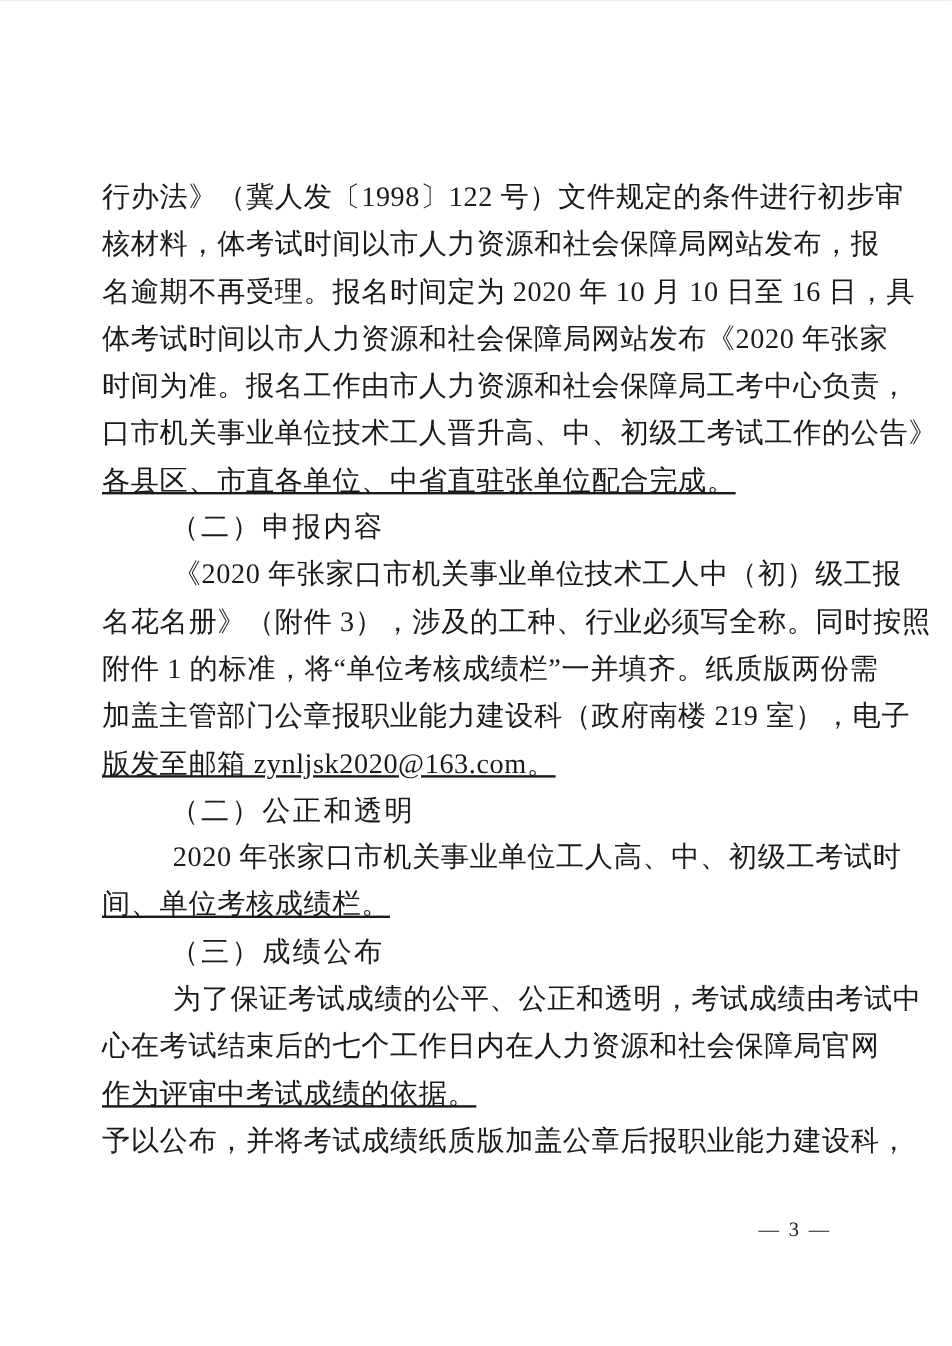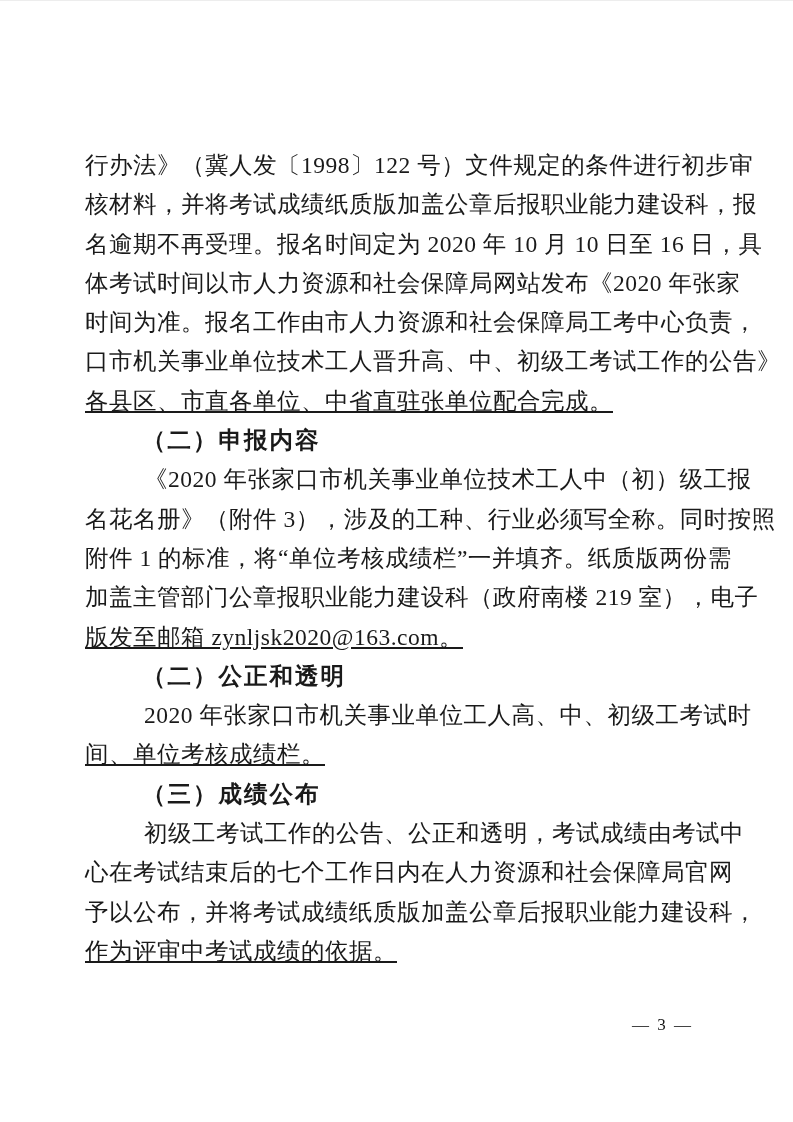--- a/index.html
+++ b/index.html
@@ -40,21 +40,21 @@
   .line.last {
     text-align: left;
     text-align-last: left;
     -moz-text-align-last: left;
     white-space: normal;
     text-decoration: underline;
   }
   .line.first { text-indent: 59px; font-family: Liberation Serif, serif; }
   .heading {
     margin: 0;
-    font-weight: 700;
+    font-weight: 400;
     text-indent: 57px;
     text-align: left;
     letter-spacing: 2px;
   }
   .page-footer {
     position: absolute;
     top: 1012px;
     right: 100px;
     font-size: 17px;
     line-height: 24px;
@@ -63,21 +63,21 @@
     font-family: "Liberation Serif", "DejaVu Serif", serif;
   }
 </style>
 </head>
 <body>
 
 <div class="page">
   <div class="doc-body">
       <div class="paragraph">
         <div class="line">行办法》（冀人发〔1998〕122 号）文件规定的条件进行初步审</div>
-        <div class="line">核材料，并将考试成绩纸质版加盖公章后报职业能力建设科，报</div>
+        <div class="line">核材料，体考试时间以市人力资源和社会保障局网站发布，报</div>
         <div class="line">名逾期不再受理。报名时间定为 2020 年 10 月 10 日至 16 日，具</div>
         <div class="line">体考试时间以市人力资源和社会保障局网站发布《2020 年张家</div>
         <div class="line">时间为准。报名工作由市人力资源和社会保障局工考中心负责，</div>
         <div class="line">口市机关事业单位技术工人晋升高、中、初级工考试工作的公告》</div>
         <div class="line last">各县区、市直各单位、中省直驻张单位配合完成。</div>
       </div>
       <div class="heading">（二）申报内容</div>
       <div class="paragraph">
         <div class="line first">《2020 年张家口市机关事业单位技术工人中（初）级工报</div>
         <div class="line">名花名册》（附件 3），涉及的工种、行业必须写全称。同时按照</div>
@@ -85,20 +85,20 @@
         <div class="line">加盖主管部门公章报职业能力建设科（政府南楼 219 室），电子</div>
         <div class="line last">版发至邮箱 zynljsk2020@163.com。</div>
       </div>
       <div class="heading">（二）公正和透明</div>
       <div class="paragraph">
         <div class="line first">2020 年张家口市机关事业单位工人高、中、初级工考试时</div>
         <div class="line last">间、单位考核成绩栏。</div>
       </div>
       <div class="heading">（三）成绩公布</div>
       <div class="paragraph">
-        <div class="line first">初级工考试工作的公告、公正和透明，考试成绩由考试中</div>
+        <div class="line first">为了保证考试成绩的公平、公正和透明，考试成绩由考试中</div>
         <div class="line">心在考试结束后的七个工作日内在人力资源和社会保障局官网</div>
+        <div class="line last">作为评审中考试成绩的依据。</div>
         <div class="line">予以公布，并将考试成绩纸质版加盖公章后报职业能力建设科，</div>
-        <div class="line last">作为评审中考试成绩的依据。</div>
       </div>
     </div>
   <div class="page-footer">— 3 —</div>
 </div>
 
 </body></html>

